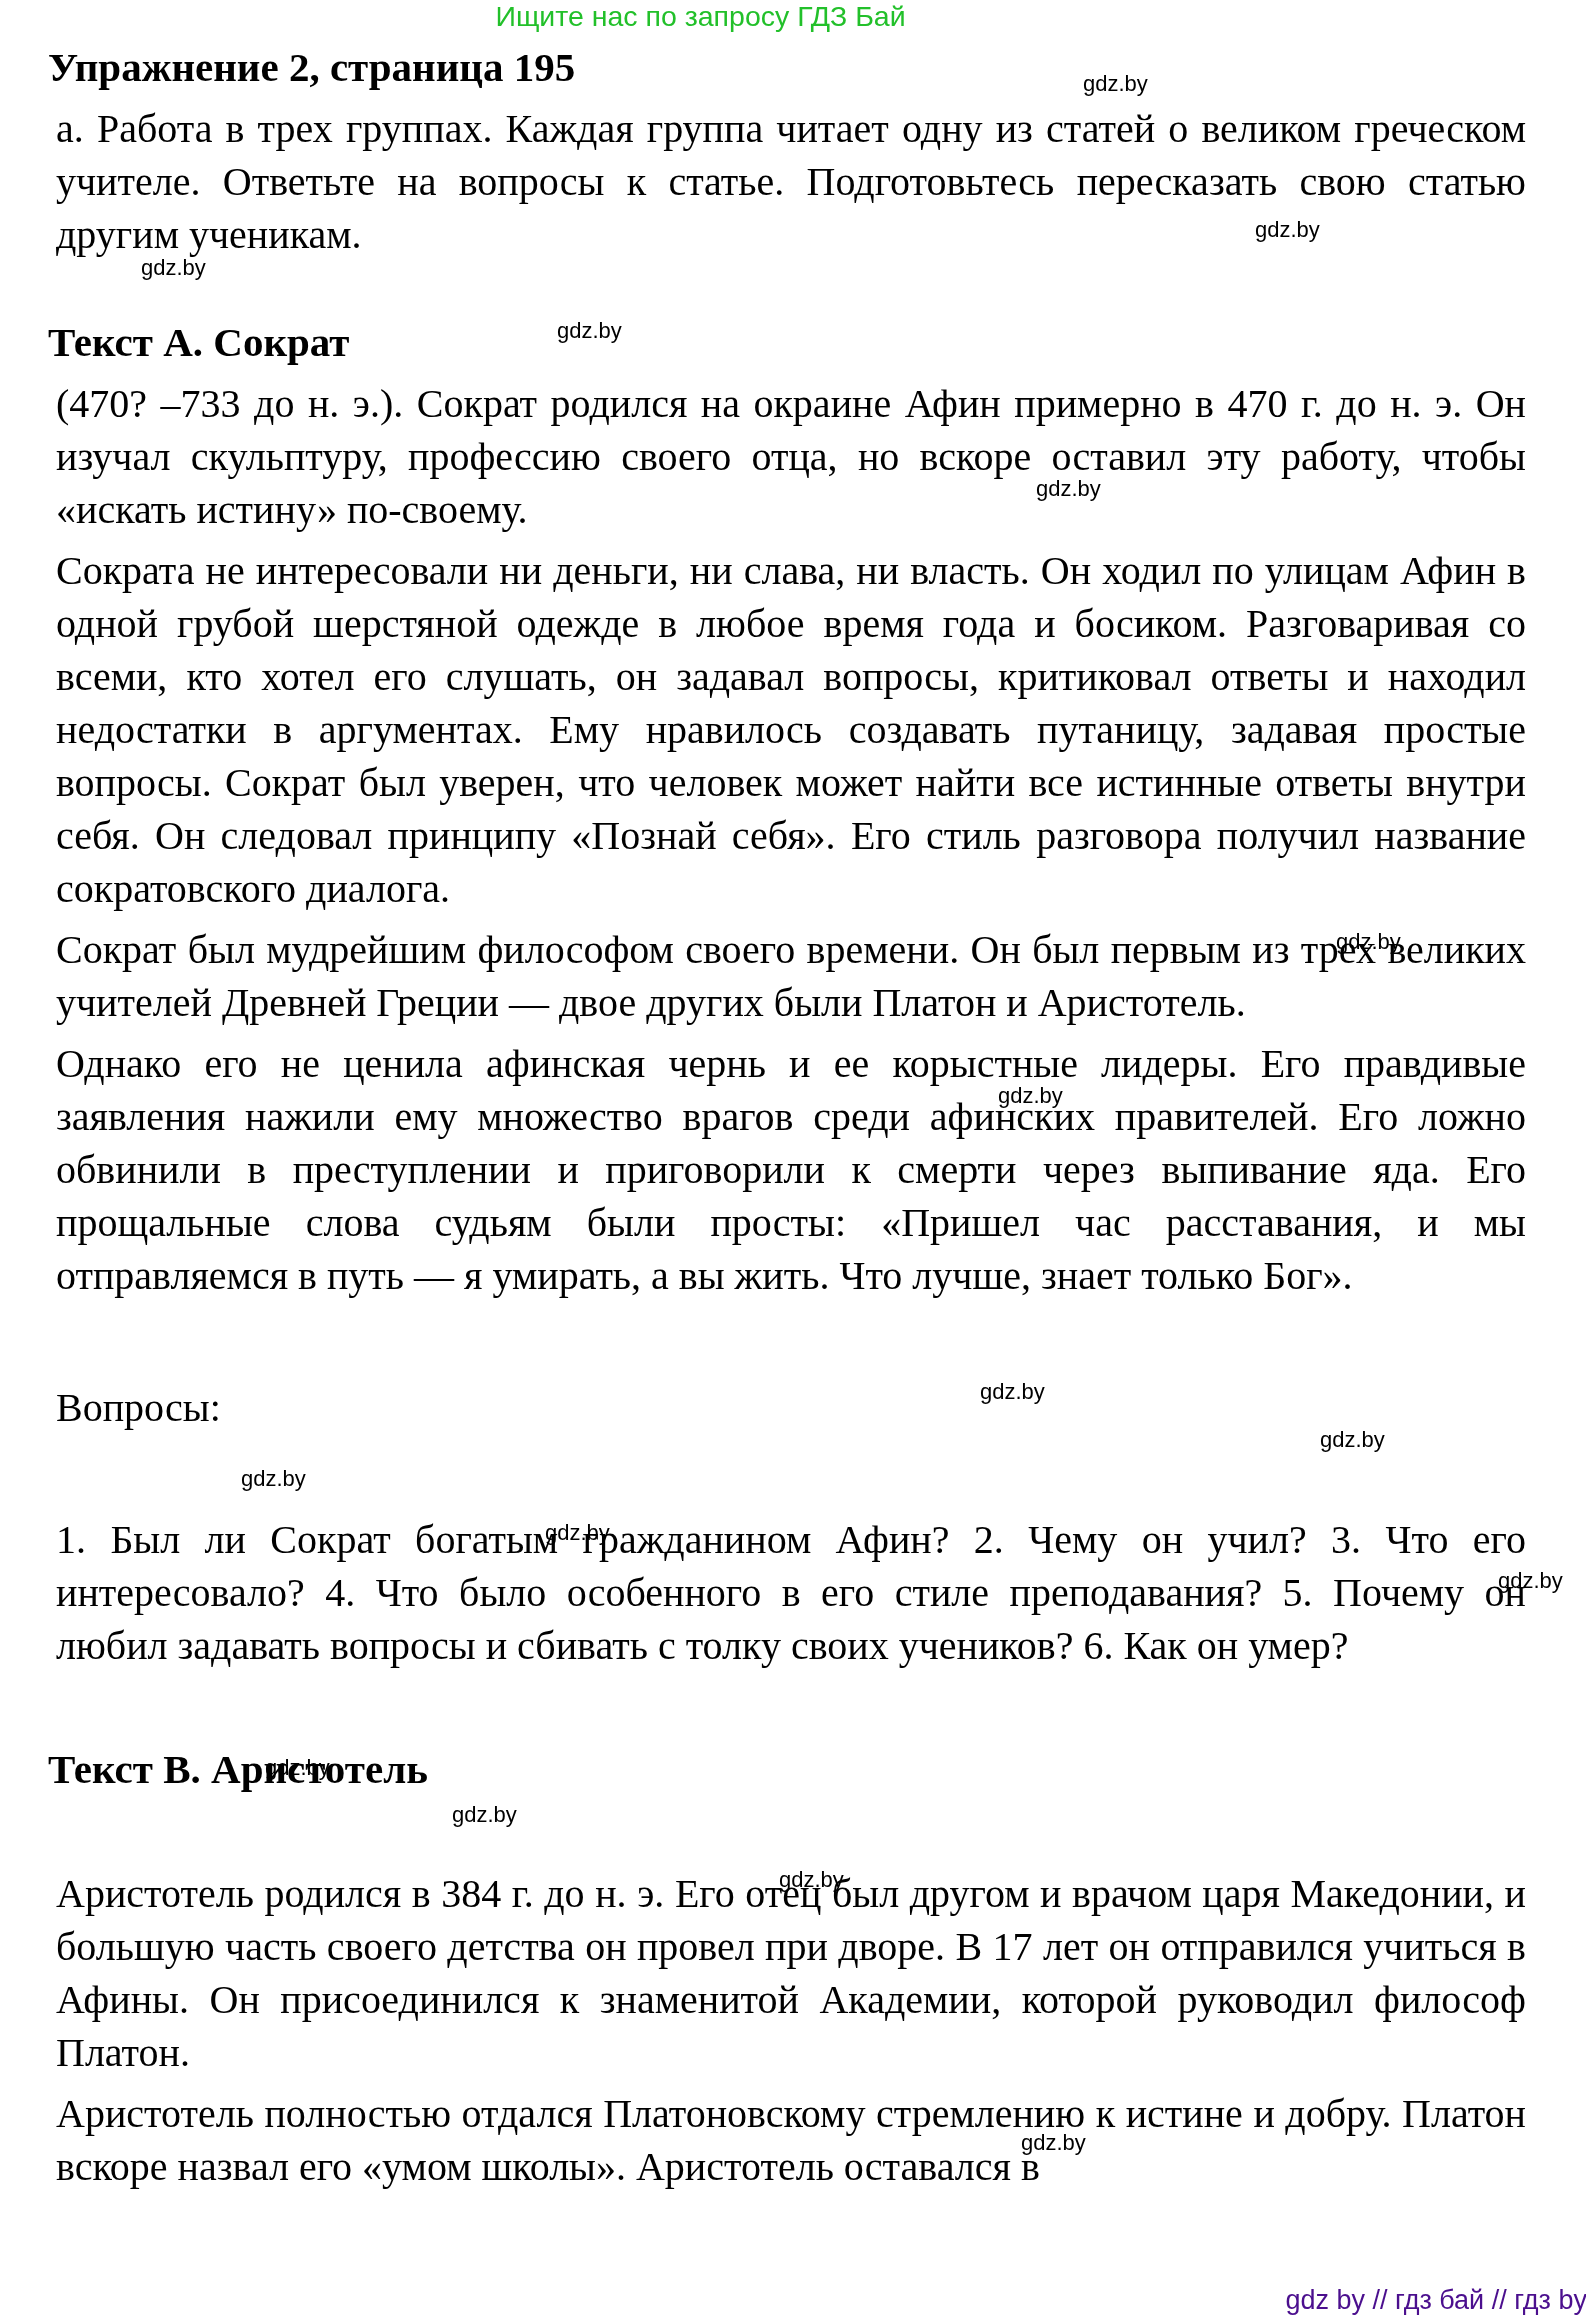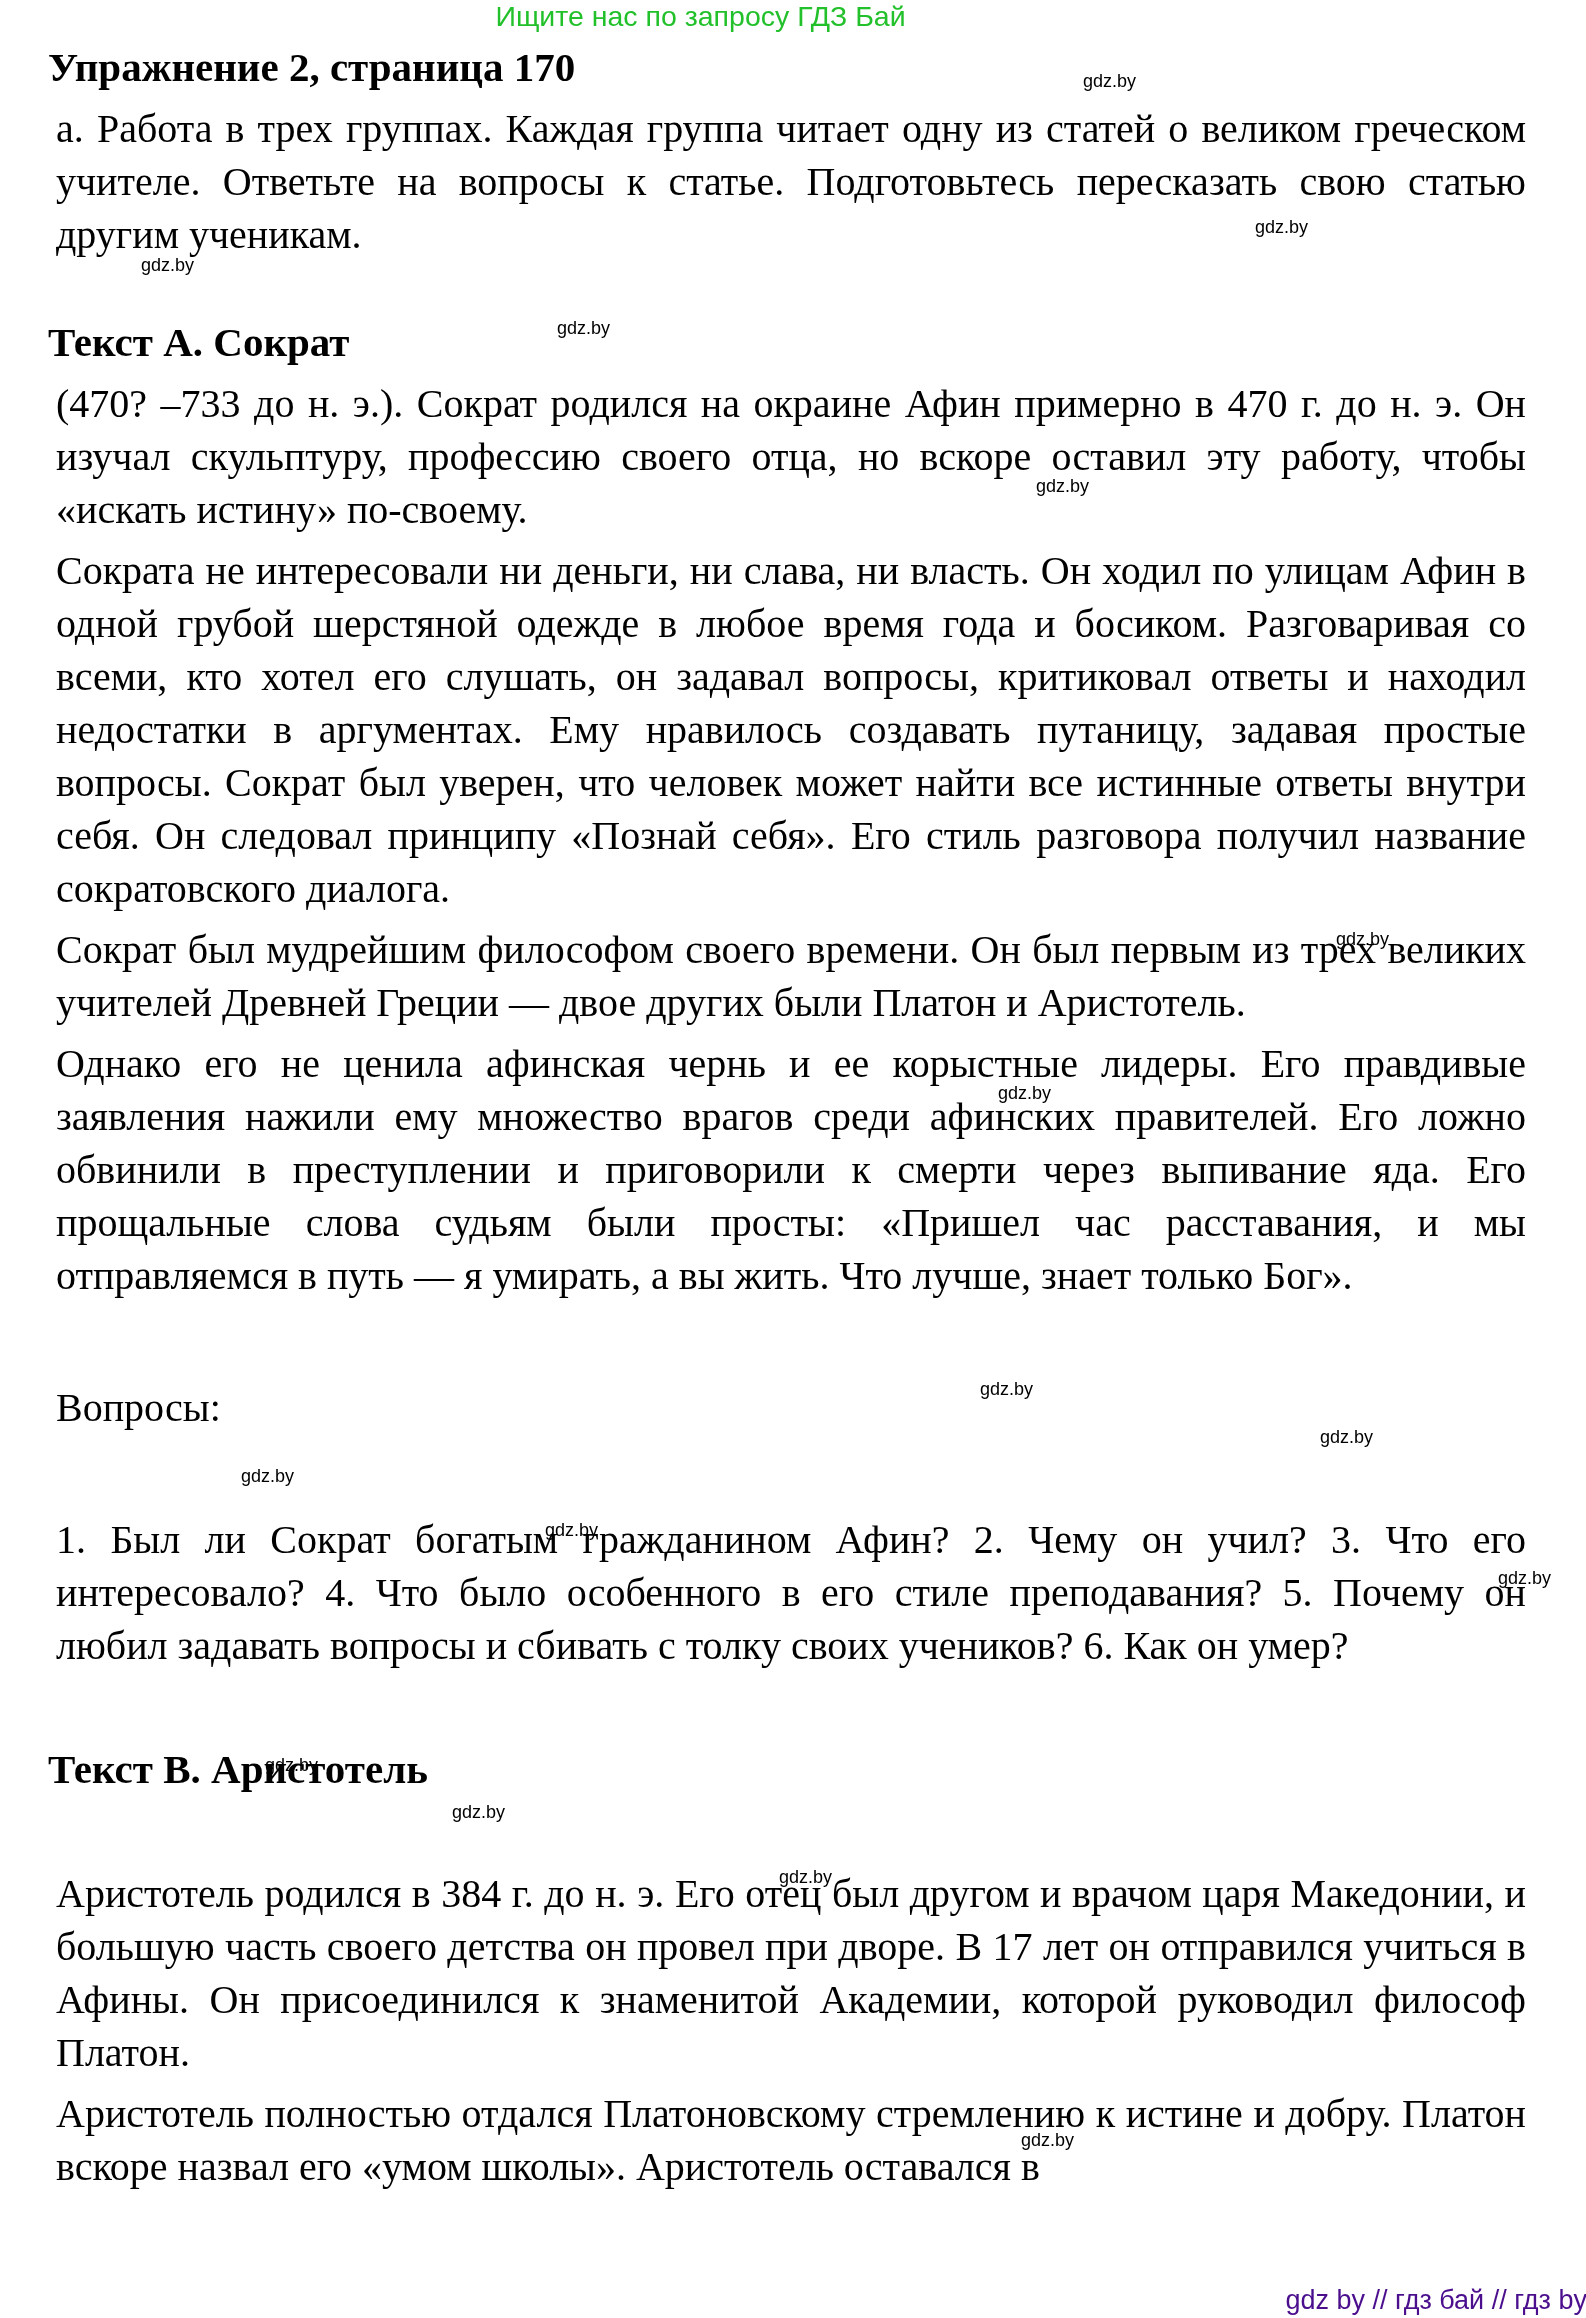--- a/index.html
+++ b/index.html
@@ -3,31 +3,31 @@
 <meta charset="utf-8">
 <style>
   html, body { margin:0; padding:0; background:#fff; }
   body { width:1587px; height:2319px; position:relative; overflow:hidden; }
   .top-banner { position:absolute; top:0; left:0; width:1401px; text-align:center;
     font-family:"Liberation Sans", sans-serif; font-size:28.5px; color:#22c02a; line-height:32px; }
   .page { position:absolute; left:48px; top:41px; width:1486px;
     font-family:"Liberation Serif", serif; color:#000; }
   .h { font-weight:bold; font-size:41px; line-height:53px; margin:0; }
   .p { font-size:40px; line-height:53px; margin:8px; text-align:justify; text-align-last:left; } .gap-m { height:47px; } .gap-l { height:63px; }
-  .wm { position:absolute; font-family:"Liberation Sans", sans-serif; font-size:18px; color:#000; }
+  .wm { position:absolute; font-family:"Liberation Sans", sans-serif; font-size:22px; color:#000; }
   .bottom-banner { position:absolute; bottom:3.2px; left:0; width:1587px; text-align:right;
     font-family:"Liberation Sans", sans-serif; font-size:27px; color:#4b0f8e; }
 </style>
 </head>
 <body>
 
 <div class="top-banner">Ищите нас по запросу ГДЗ Бай</div>
 
 <div class="page">
-  <h1 class="h">Упражнение 2, страница 170</h1>
+  <h1 class="h">Упражнение 2, страница 195</h1>
   <p class="p">а. Работа в трех группах. Каждая группа читает одну из статей о великом греческом учителе. Ответьте на вопросы к статье. Подготовьтесь пересказать свою статью другим ученикам.</p>
   <div class="gap-m"></div>
   <h2 class="h">Текст А. Сократ</h2>
   <p class="p">(470? –733 до н. э.). Сократ родился на окраине Афин примерно в 470 г. до н. э. Он изучал скульптуру, профессию своего отца, но вскоре оставил эту работу, чтобы «искать истину» по-своему.</p>
   <p class="p">Сократа не интересовали ни деньги, ни слава, ни власть. Он ходил по улицам Афин в одной грубой шерстяной одежде в любое время года и босиком. Разговаривая со всеми, кто хотел его слушать, он задавал вопросы, критиковал ответы и находил недостатки в аргументах. Ему нравилось создавать путаницу, задавая простые вопросы. Сократ был уверен, что человек может найти все истинные ответы внутри себя. Он следовал принципу «Познай себя». Его стиль разговора получил название сократовского диалога.</p>
   <p class="p">Сократ был мудрейшим философом своего времени. Он был первым из трех великих учителей Древней Греции — двое других были Платон и Аристотель.</p>
   <p class="p">Однако его не ценила афинская чернь и ее корыстные лидеры. Его правдивые заявления нажили ему множество врагов среди афинских правителей. Его ложно обвинили в преступлении и приговорили к смерти через выпивание яда. Его прощальные слова судьям были просты: «Пришел час расставания, и мы отправляемся в путь — я умирать, а вы жить. Что лучше, знает только Бог».</p>
   <div class="gap-l"></div>
   <p class="p">Вопросы:</p>
   <div class="gap-l"></div>

